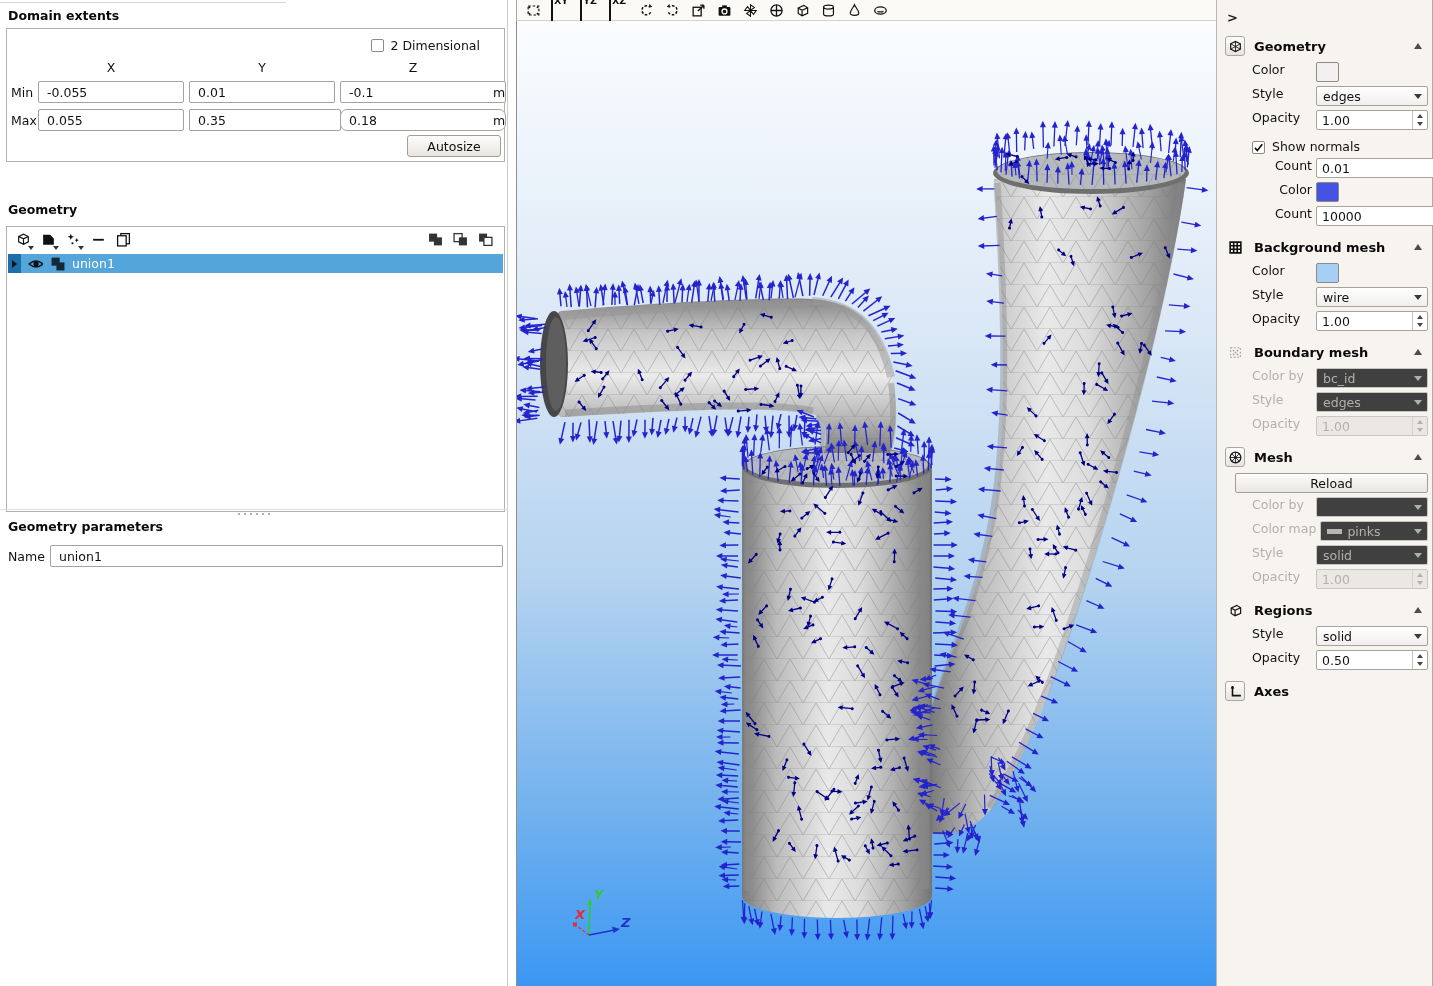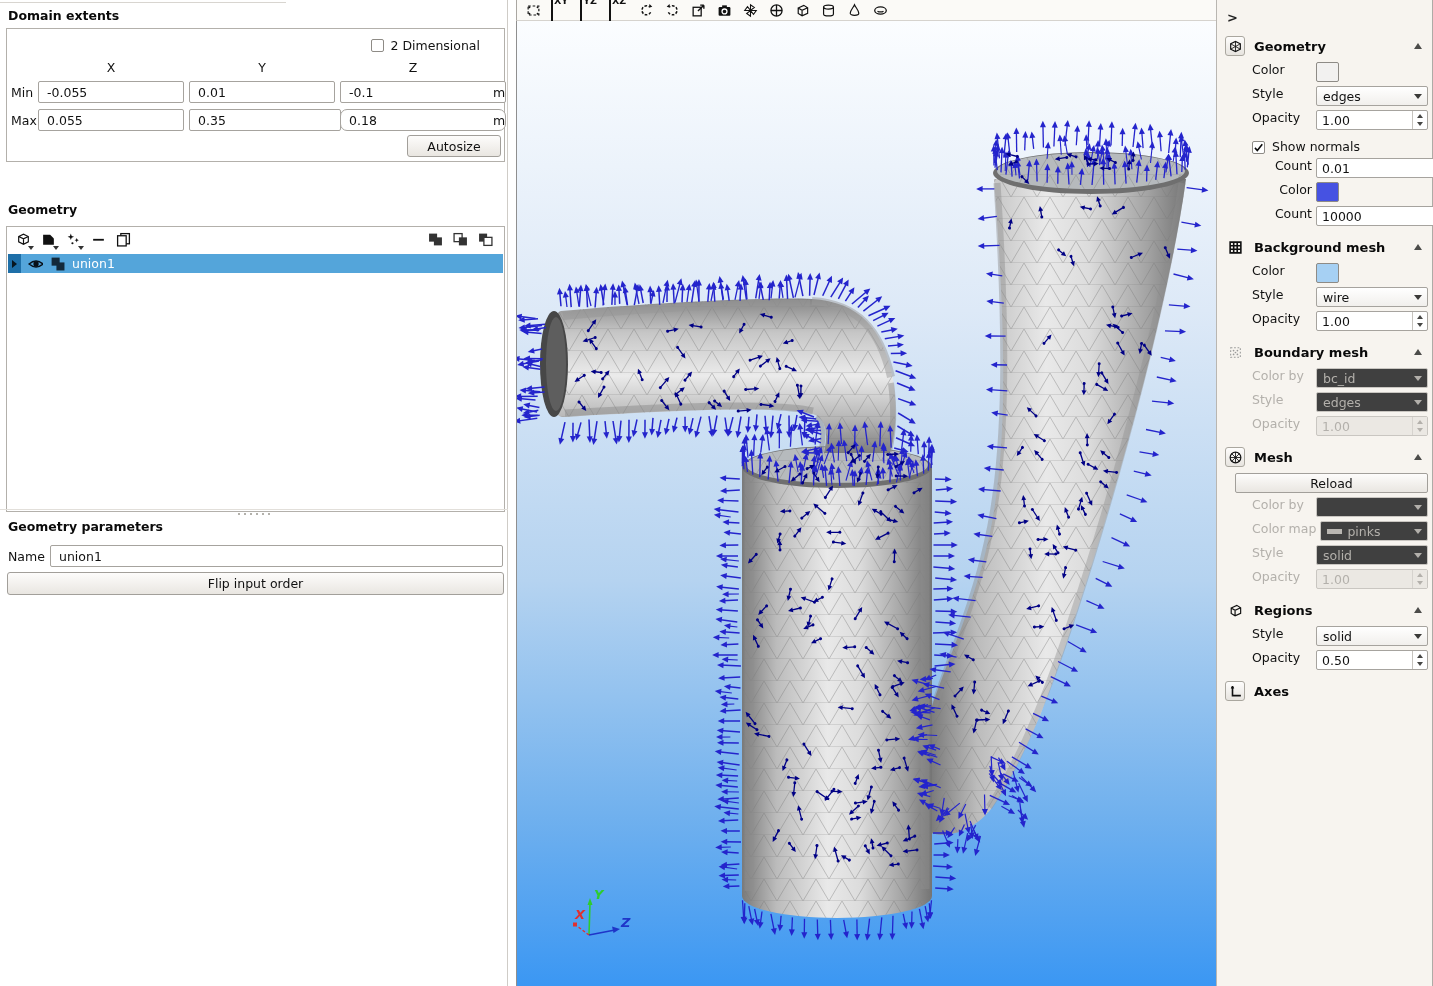--- a/index.html
+++ b/index.html
@@ -199,21 +199,20 @@
         <i></i>
         <i></i>
         <i></i>
         <i></i>
       </span>
   </div>
 
   <div class="htitle" style="left:8px;top:519px">Geometry parameters</div>
   <div class="lbl" style="left:8px;top:549px">Name</div>
   <input class="tin" style="left: 50px; top: 545px; width: 453px;" value="union1">
-  <button class="btn" style="left:7px;top:572px;width:497px;height:23px">Flip input order</button>
 </div>
 
 <div class="vp">
   <div class="vtoolbar" id="vtoolbar">
       <span class="tbtn">
         <svg viewBox="0 0 14 14">
           <rect x="2" y="2.8" width="10" height="8.4" fill="none" stroke="#111" stroke-width="1.1" stroke-dasharray="2.4,1.8"></rect>
           <circle cx="3.2" cy="4" r=".9" fill="#111"></circle>
           <circle cx="10.8" cy="4" r=".9" fill="#111"></circle>
           <circle cx="3.2" cy="10" r=".9" fill="#111"></circle>

